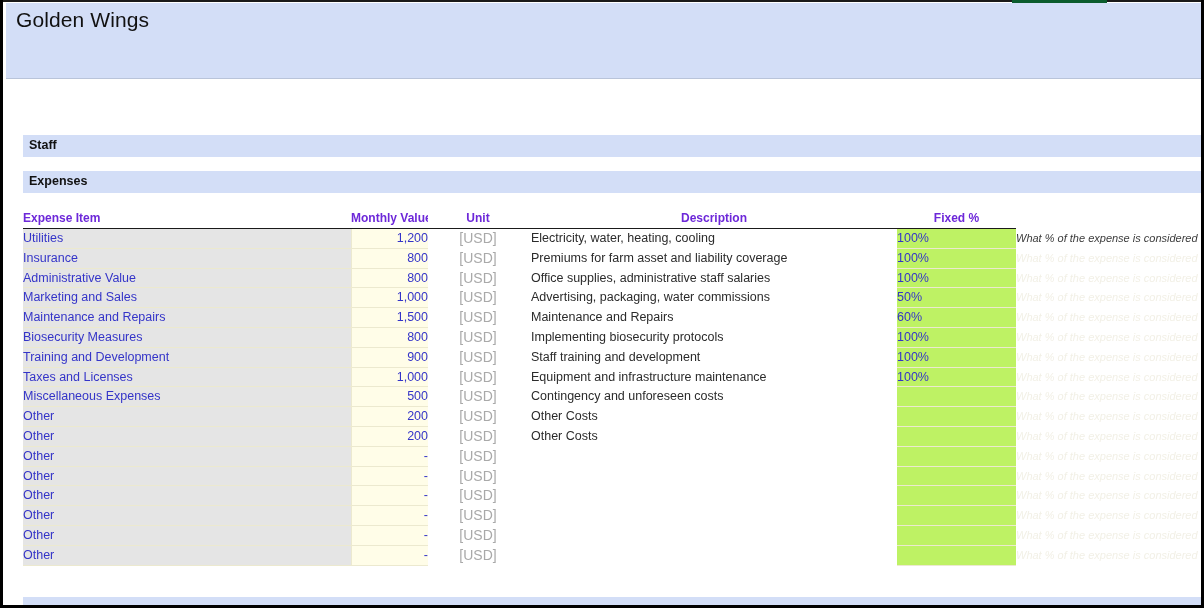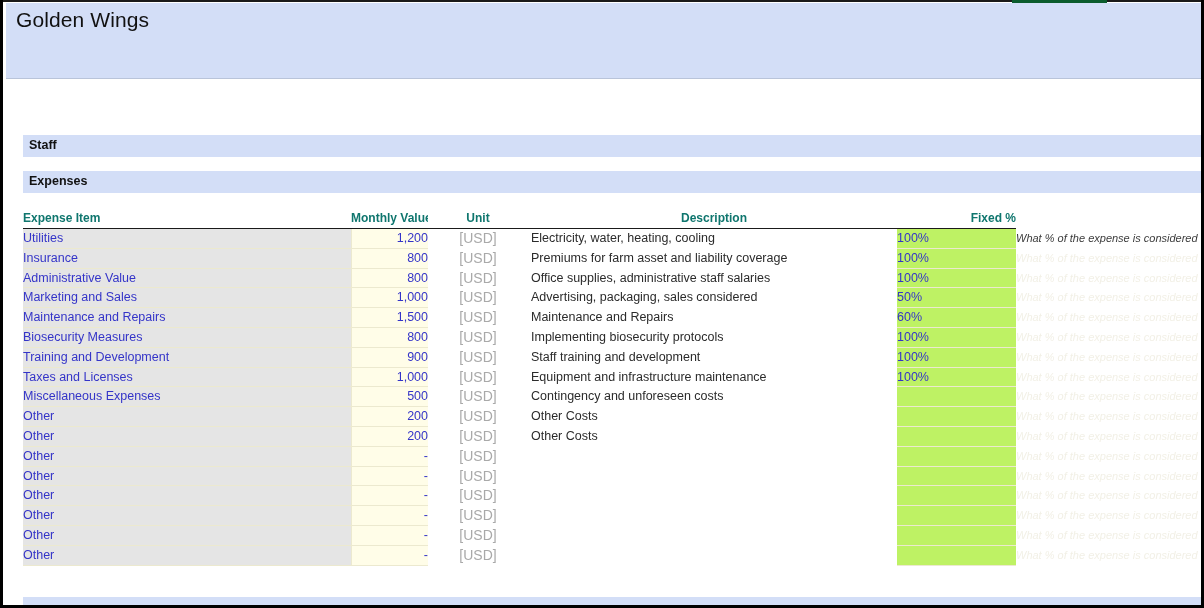--- a/index.html
+++ b/index.html
@@ -124,30 +124,30 @@
     height: 18.8px;
     line-height: 18.8px;
     white-space: nowrap;
     overflow: hidden;
   }
 
   
   tr.head th {
     font-size: 12px;
     font-weight: bold;
-    color: #0f766e;
+    color: #6d28d9;
     height: 20px;
     line-height: 20px;
     border-bottom: 1.5px solid #1a1a1a;
   }
   th.h-item  { text-align: left;  padding-left: 4px; }
   th.h-value { text-align: right; padding-right: 2px; }
   th.h-unit  { text-align: center; }
   th.h-desc  { text-align: center; }
-  th.h-fixed { text-align: right; }
+  th.h-fixed { text-align: center; }
   th.h-blank { border-bottom: none !important; }
   th.h-pad   { border-bottom: none !important; }
 
   
   td.c-item {
     background: #e5e5e5;
     color: #3434c8;
     text-align: left;
     padding-left: 4px;
     border-bottom: 1px solid #ece9cf;
@@ -278,21 +278,21 @@
             <td class="c-fixed">100%</td>
             <td class="c-hint">What % of the expense is considered fixed</td>
           </tr>
           <tr>
             <td></td>
             <td class="c-item">Marketing and Sales</td>
             <td class="c-value">1,000</td>
             <td></td>
             <td class="c-unit">[USD]</td>
             <td></td>
-            <td class="c-desc">Advertising, packaging, sales considered</td>
+            <td class="c-desc">Advertising, packaging, water commissions</td>
             <td class="c-fixed">50%</td>
             <td class="c-hint">What % of the expense is considered fixed</td>
           </tr>
           <tr>
             <td></td>
             <td class="c-item">Maintenance and Repairs</td>
             <td class="c-value">1,500</td>
             <td></td>
             <td class="c-unit">[USD]</td>
             <td></td>

